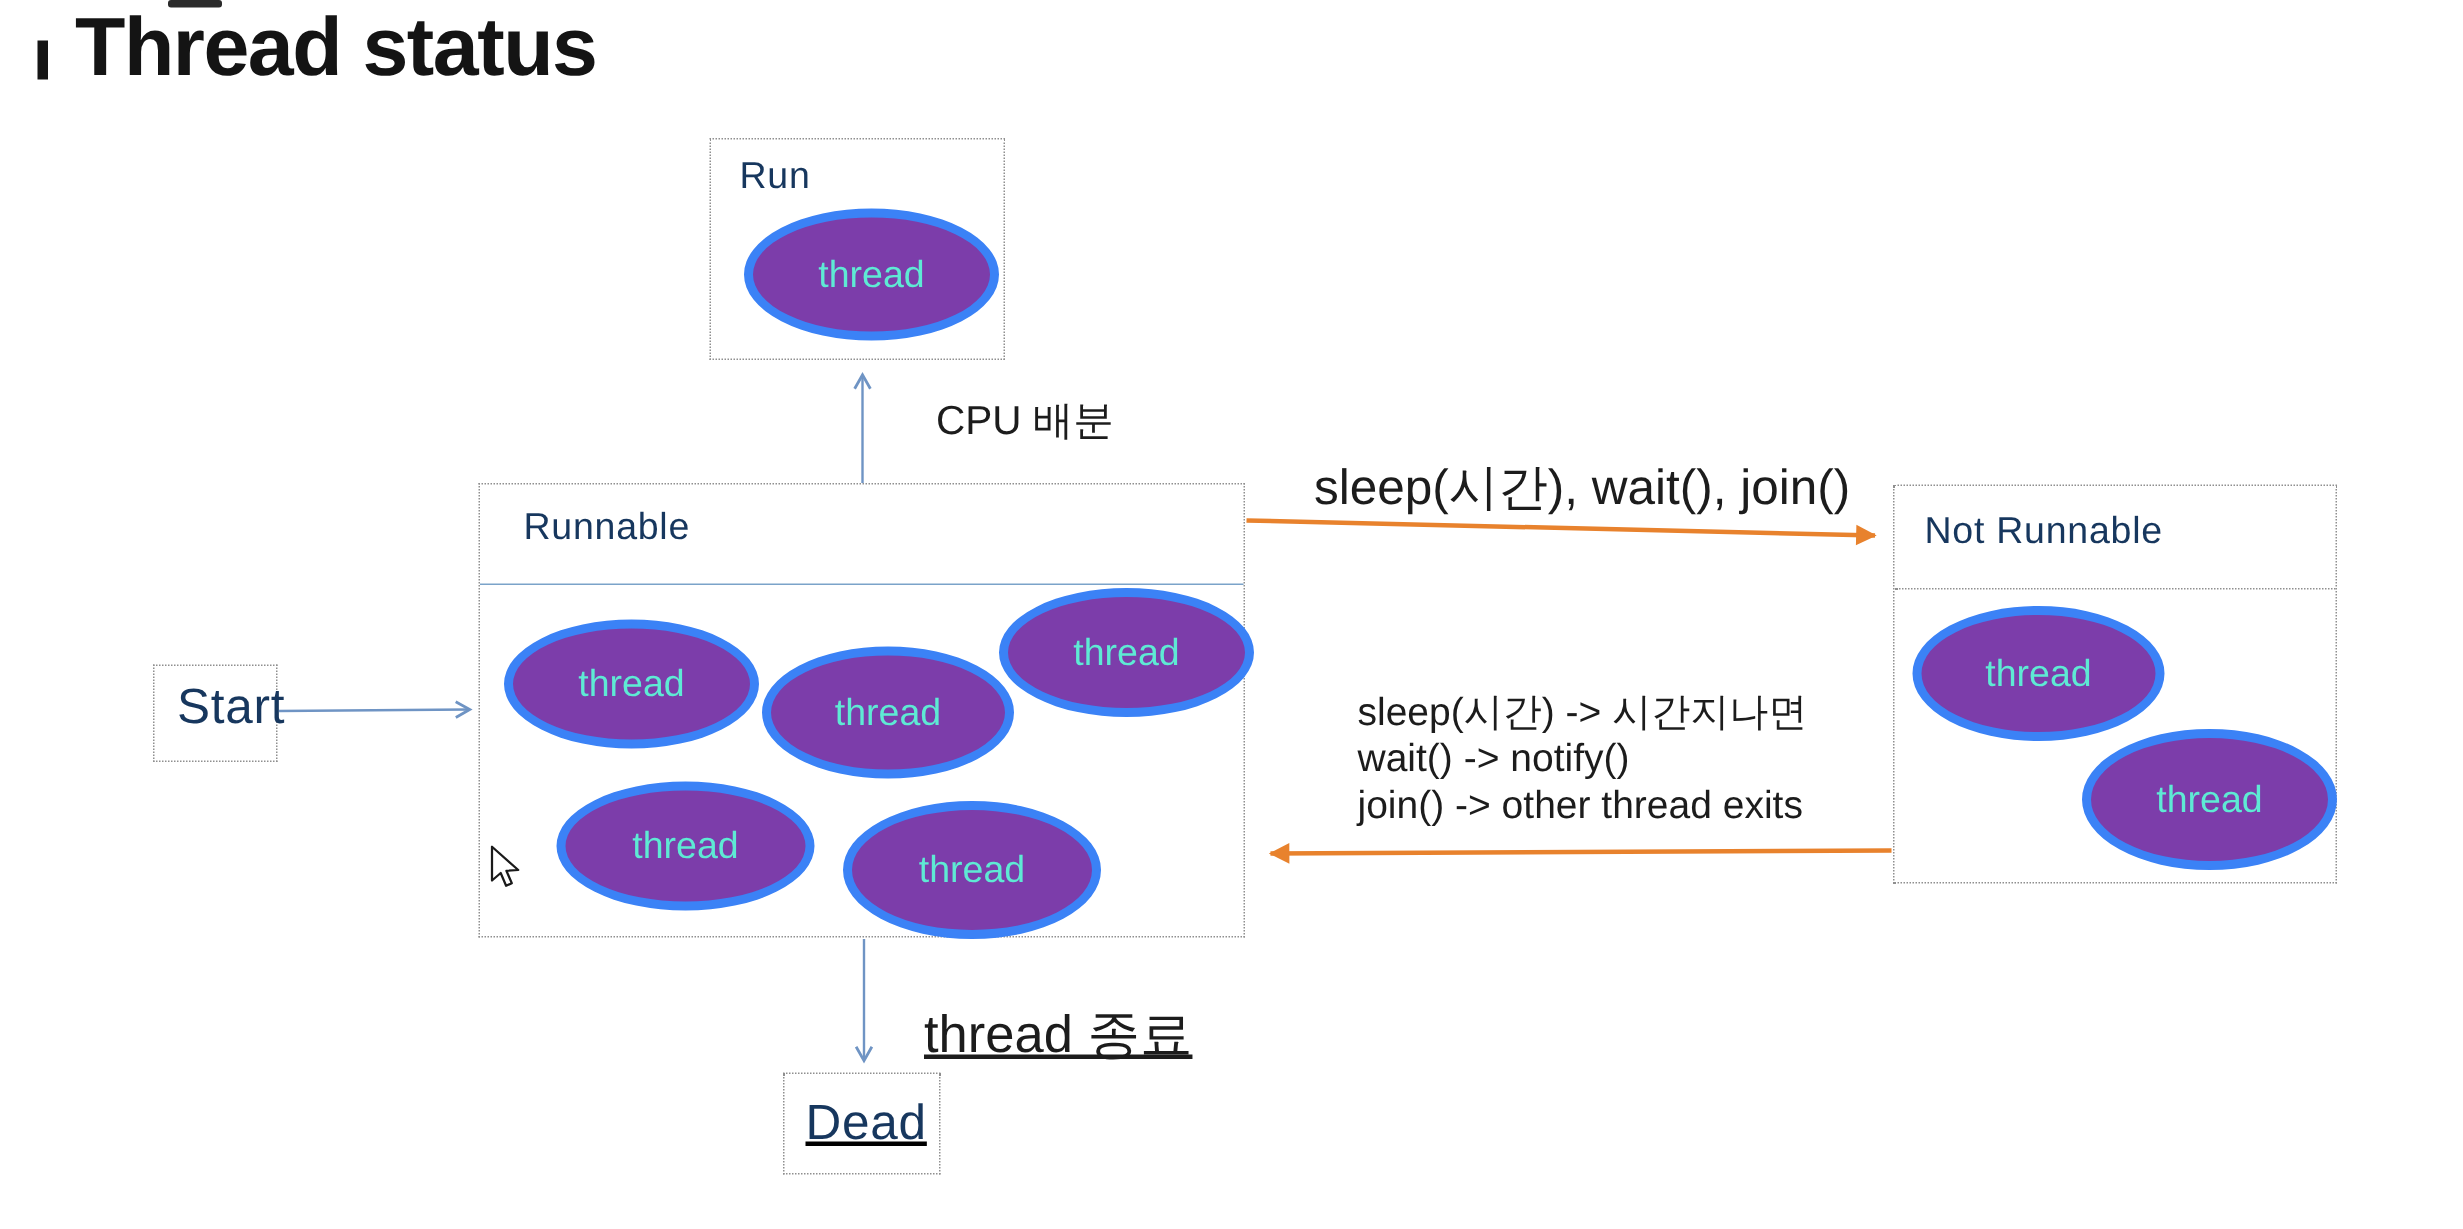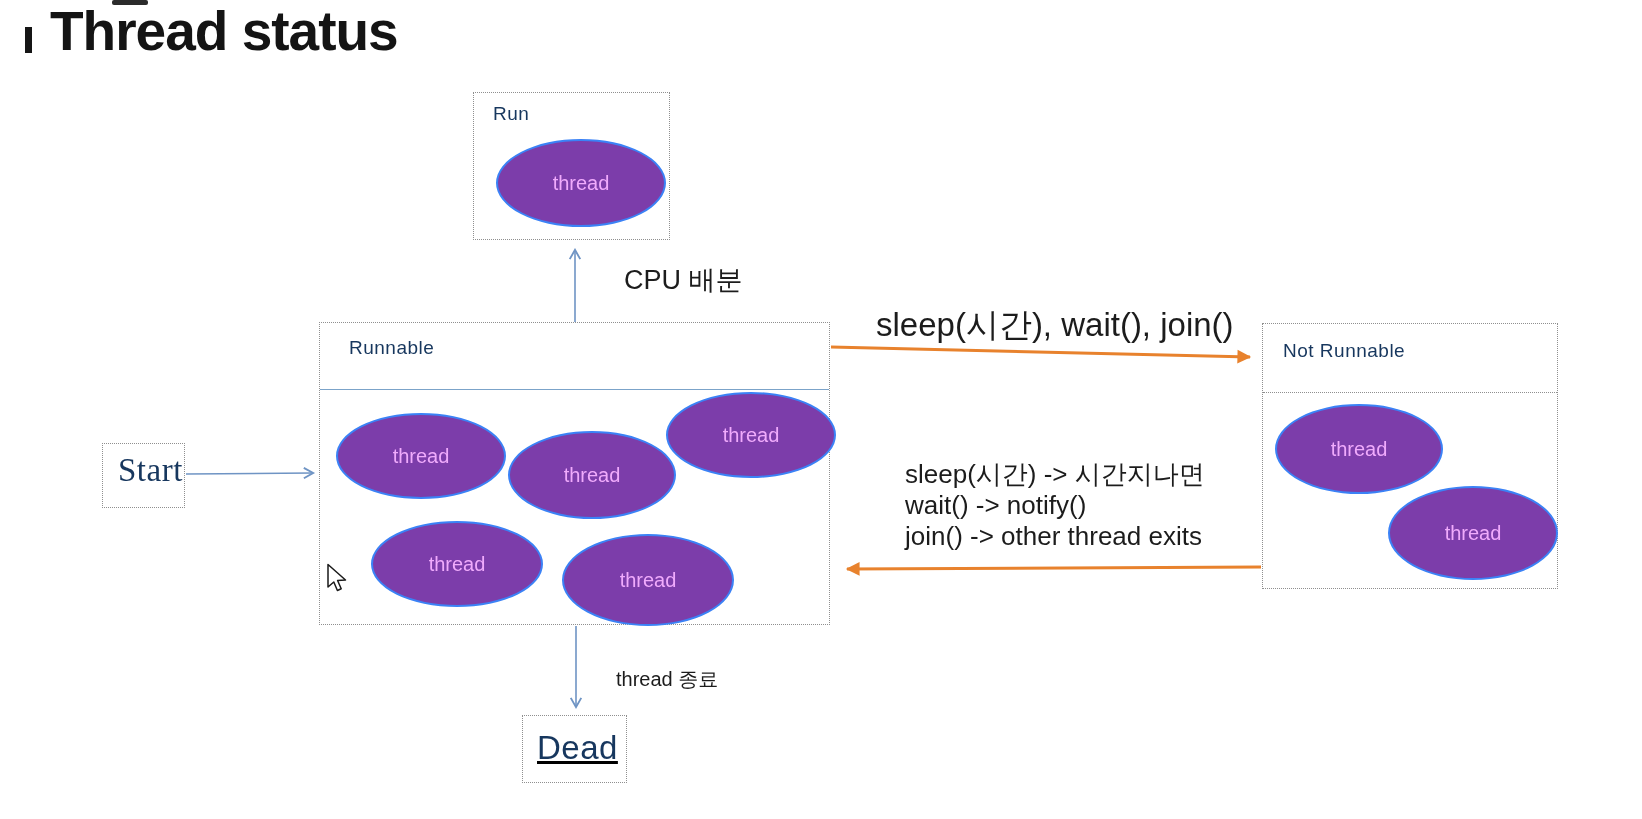--- a/index.html
+++ b/index.html
@@ -14,31 +14,31 @@
     left:50px;top:2px;font-size:55px;font-weight:700;color:#141414;
     letter-spacing:-1px;line-height:58px;
   }
   .title-bullet{left:25px;top:27px;width:7px;height:26px;background:#151515;}
   .top-smudge{left:112px;top:0;width:36px;height:5px;background:#2b2b2b;border-radius:2px;}
   
   .state-box{
     position:absolute;border:1px dotted #8f8f8f;background:#ffffff;box-sizing:border-box;
   }
   .state-label{
-    color:#17375E;font-size:19px;letter-spacing:.5px;white-space:nowrap;
+    color:#17375E;font-size:25px;letter-spacing:.5px;white-space:nowrap;
   }
   .divider{position:absolute;left:0;right:0;height:0;}
   .divider.blue{border-top:1px solid #7BA3C9;}
   .divider.dotted{border-top:1px dotted #8f8f8f;}
   
   .thread{
     position:absolute;border-radius:50%;box-sizing:border-box;
-    background:#7C3DAA;border:2px solid #3b82f6;
+    background:#7C3DAA;border:6px solid #3b82f6;
     display:flex;align-items:center;justify-content:center;
-    color:#f0abfc;font-size:20px;
+    color:#5eead4;font-size:25px;
   }
   
   .edge-label{position:absolute;color:#1c1c1c;white-space:nowrap;}
   .arrows-layer{position:absolute;left:0;top:0;}
 </style>
 </head>
 <body>
 
 <svg class="arrows-layer" width="1642" height="819">
   <defs>
@@ -92,31 +92,31 @@
   <div class="divider dotted" style="top:68px;"></div>
   <div class="thread" style="left:12px;top:80px;width:168px;height:90px;">
     <span>thread</span>
   </div>
   <div class="thread" style="left:125px;top:162px;width:170px;height:94px;">
     <span>thread</span>
   </div>
 </div>
 
 <div class="state-box" style="left:102px;top:443px;width:83px;height:65px;">
-  <div class="state-label" style="padding:8px 0 0 15px;font-size:33px;font-family:Liberation Serif, serif;">Start</div>
+  <div class="state-label" style="padding:8px 0 0 15px;font-size:33px;">Start</div>
 </div>
 
 <div class="state-box" style="left:522px;top:715px;width:105px;height:68px;text-decoration:underline;">
   <div class="state-label" style="padding:13px 0 0 14px;font-size:33px;">Dead</div>
 </div>
 
 <div class="edge-label" style="left:624px;top:262px;font-size:27px;">CPU 배분</div>
 <div class="edge-label" style="left:876px;top:303px;font-size:33px;">sleep(시간), wait(), join()</div>
 <div class="edge-label" style="left:905px;top:459px;font-size:26px;line-height:31px;">
   <div>sleep(시간) -&gt; 시간지나면</div>
   <div>wait() -&gt; notify()</div>
   <div>join() -&gt; other thread exits</div>
 </div>
-<div class="edge-label" style="left:616px;top:666px;font-size:20px;">thread 종료</div>
+<div class="edge-label" style="left:616px;top:666px;font-size:35px;text-decoration:underline;">thread 종료</div>
 
 <svg class="abs" style="left:325px;top:563px;" width="24" height="30" viewBox="0 0 24 30">
   <path d="M3,1.5 L3,24 L8.8,19 L12.4,27.5 L16.2,25.8 L12.6,17.5 L20.5,17 Z" fill="#ffffff" stroke="#1a1a1a" stroke-width="1.5" stroke-linejoin="round"></path>
 </svg>
 
 </body></html>

